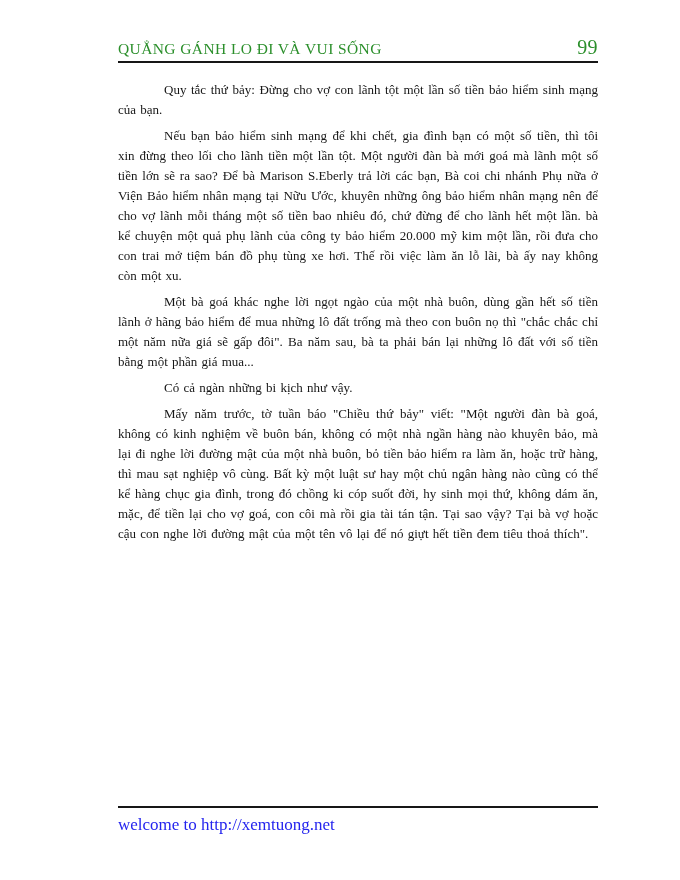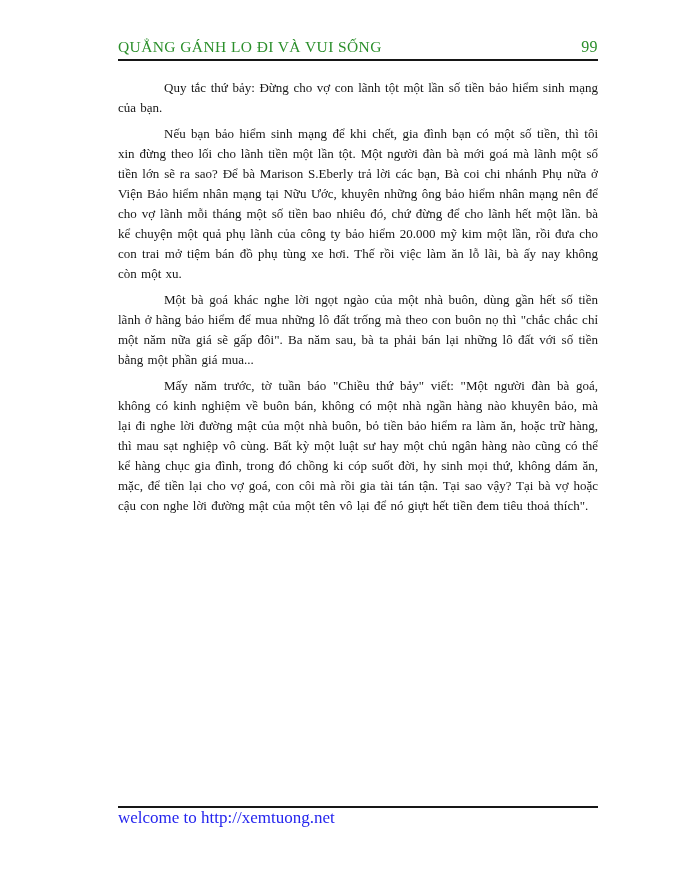--- a/index.html
+++ b/index.html
@@ -25,21 +25,21 @@
     display: flex;
     justify-content: space-between;
     align-items: baseline;
     color: #2b8f2b;
     font-size: 15.5px;
     line-height: 18px;
     letter-spacing: 0.4px;
     white-space: nowrap;
   }
   .header-row .pgnum {
-    font-size: 16px;
+    font-size: 20px;
   }
   .header-rule {
     margin-top: 3px;
     border-top: 2px solid #161616;
     height: 0;
   }
   .body-text {
     margin-top: 17px;
     font-size: 13px;
     line-height: 20px;
@@ -56,20 +56,21 @@
     left: 118px;
     top: 806px;
     width: 480px;
   }
   .footer-rule {
     border-top: 2px solid #161616;
     height: 0;
   }
   .footer-link {
     display: inline-block;
+    margin-top: 7px;
     font-size: 17px;
     line-height: 20px;
     color: #2424ee;
     text-decoration: none;
     cursor: pointer;
   }
 </style>
 </head>
 <body>
 
@@ -79,20 +80,21 @@
     <div class="header-row">
       <span class="title">QUẲNG GÁNH LO ĐI VÀ VUI SỐNG</span>
       <span class="pgnum">99</span>
     </div>
     <div class="header-rule"></div>
 
     <div class="body-text">
       <p>Quy tắc thứ bảy: Đừng cho vợ con lãnh tột một lần số tiền bảo hiểm sinh mạng của bạn.</p>
       <p>Nếu bạn bảo hiểm sinh mạng để khi chết, gia đình bạn có một số tiền, thì tôi xin đừng theo lối cho lãnh tiền một lần tột. Một người đàn bà mới goá mà lãnh một số tiền lớn sẽ ra sao? Để bà Marison S.Eberly trả lời các bạn, Bà coi chi nhánh Phụ nữa ở Viện Bảo hiểm nhân mạng tại Nữu Ước, khuyên những ông bảo hiểm nhân mạng nên để cho vợ lãnh mỗi tháng một số tiền bao nhiêu đó, chứ đừng để cho lãnh hết một lần. bà kể chuyện một quả phụ lãnh của công ty bảo hiểm 20.000 mỹ kim một lần, rồi đưa cho con trai mở tiệm bán đồ phụ tùng xe hơi. Thế rồi việc làm ăn lỗ lãi, bà ấy nay không còn một xu.</p>
       <p>Một bà goá khác nghe lời ngọt ngào của một nhà buôn, dùng gần hết số tiền lãnh ở hãng bảo hiểm để mua những lô đất trống mà theo con buôn nọ thì "chắc chắc chỉ một năm nữa giá sẽ gấp đôi". Ba năm sau, bà ta phải bán lại những lô đất với số tiền bằng một phần giá mua...</p>
+      <p>Có cả ngàn những bi kịch như vậy.</p>
       <p>Mấy năm trước, tờ tuần báo "Chiều thứ bảy" viết: "Một người đàn bà goá, không có kinh nghiệm về buôn bán, không có một nhà ngần hàng nào khuyên bảo, mà lại đi nghe lời đường mật của một nhà buôn, bỏ tiền bảo hiểm ra làm ăn, hoặc trữ hàng, thì mau sạt nghiệp vô cùng. Bất kỳ một luật sư hay một chủ ngân hàng nào cũng có thể kể hàng chục gia đình, trong đó chồng ki cóp suốt đời, hy sinh mọi thứ, không dám ăn, mặc, để tiền lại cho vợ goá, con côi mà rồi gia tài tán tận. Tại sao vậy? Tại bà vợ hoặc cậu con nghe lời đường mật của một tên vô lại để nó giựt hết tiền đem tiêu thoả thích".</p>
     </div>
   </div>
 
   <div class="footer">
     <div class="footer-rule"></div>
     <span class="footer-link">welcome to http://xemtuong.net</span>
   </div>
 </div>
 

